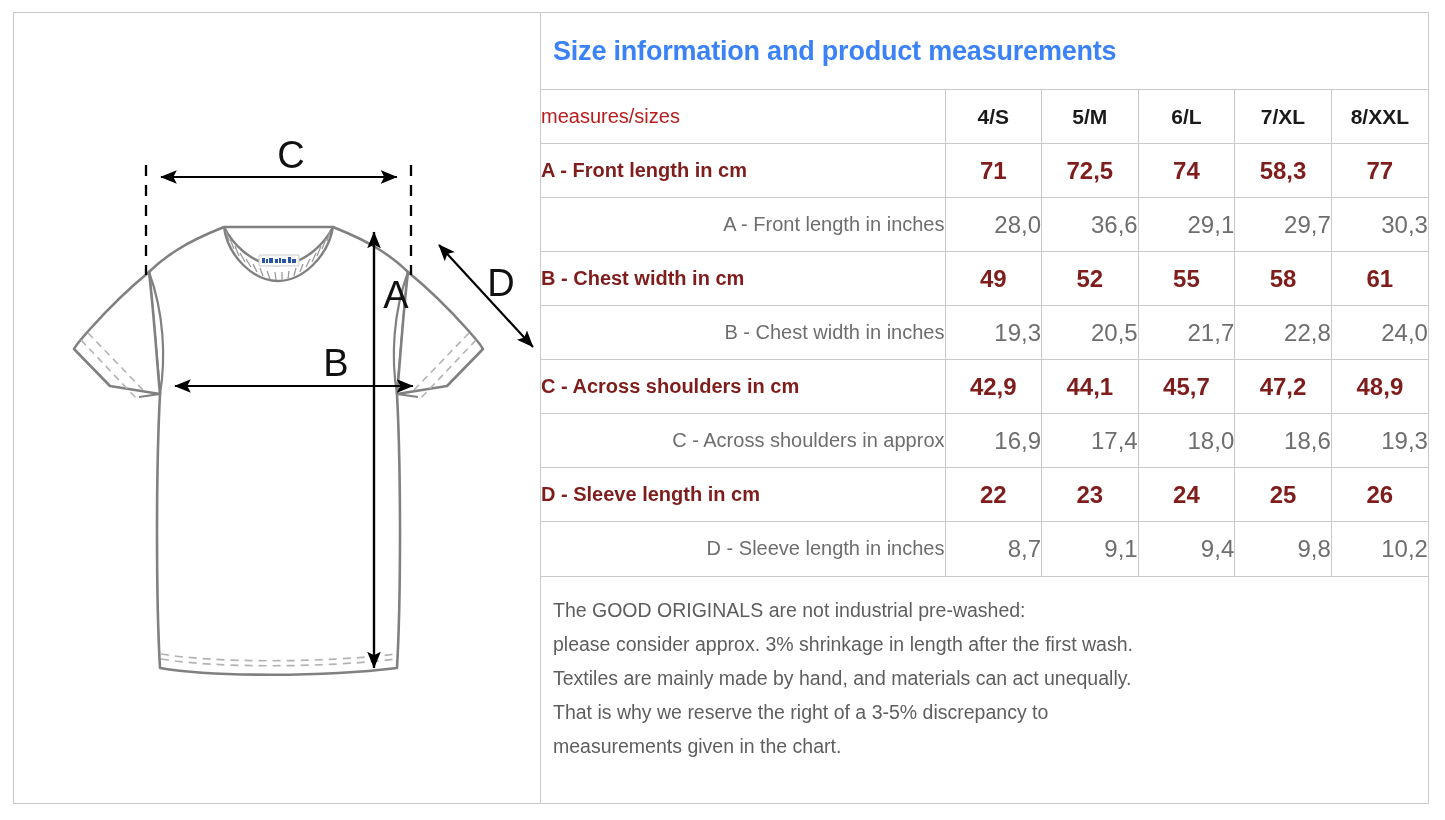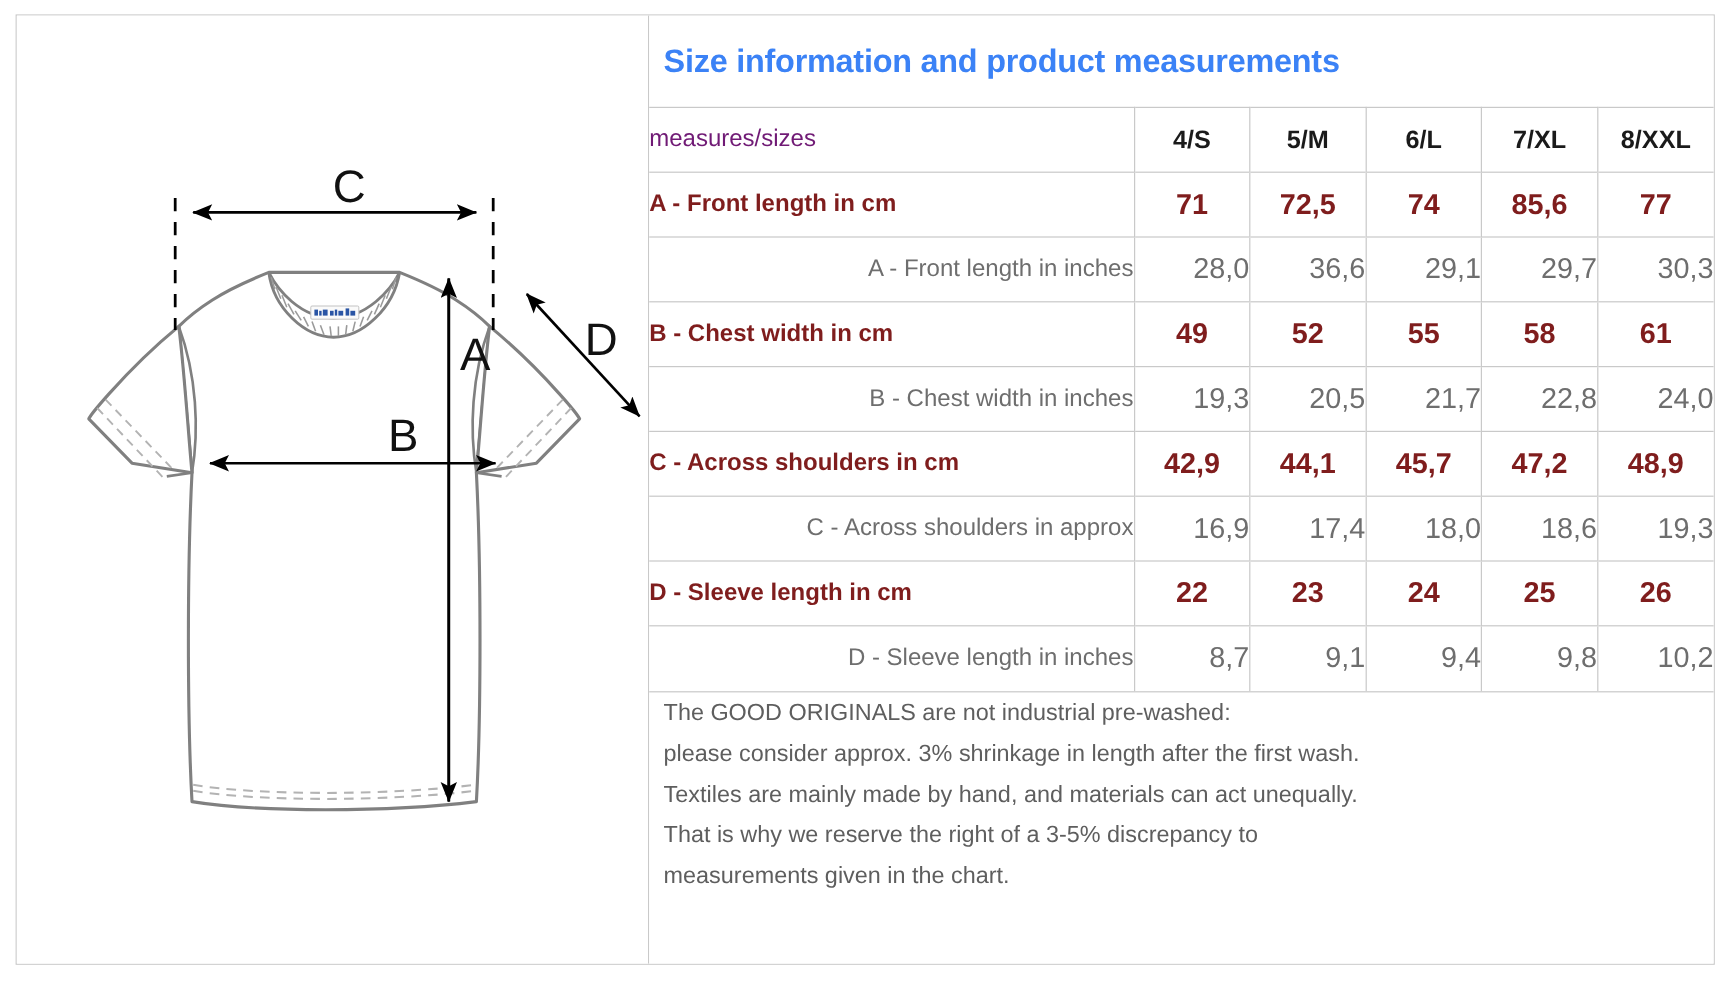--- a/index.html
+++ b/index.html
@@ -61,30 +61,30 @@
     width: 404px;
     padding-left: 12px;
     font-size: 20px;
     text-align: left;
   }
   td.val {
     text-align: center;
     font-size: 24px;
   }
   
-  tr.hdr td.rowlabel { color: #701a75; font-weight: normal; font-size: 20px; }
+  tr.hdr td.rowlabel { color: #b91c1c; font-weight: normal; font-size: 20px; }
   tr.hdr td.val { color: #1a1a1a; font-weight: bold; font-size: 21px; }
   
   tr.cm td { color: #7f1d1d; font-weight: bold; }
   
   tr.inch td { color: #6e6e6e; font-weight: normal; text-align: right; }
 
   #footnote {
     border-top: 1px solid #c9c9c9;
-    padding: 0 12px 0 12px;
+    padding: 16px 12px 0 12px;
     font-size: 19.5px;
     line-height: 34px;
     color: #5e5e5e;
     white-space: pre-line;
   }
 </style>
 </head>
 <body>
 
 <div id="root">
@@ -242,21 +242,21 @@
           <td class="val">6/L</td>
           <td class="val">7/XL</td>
           <td class="val">8/XXL</td>
         </tr>
 
         <tr class="cm">
           <td class="rowlabel">A - Front length in cm</td>
           <td class="val">71</td>
           <td class="val">72,5</td>
           <td class="val">74</td>
-          <td class="val">85,6</td>
+          <td class="val">58,3</td>
           <td class="val">77</td>
         </tr>
 
         <tr class="inch">
           <td class="rowlabel">A - Front length in inches</td>
           <td class="val">28,0</td>
           <td class="val">36,6</td>
           <td class="val">29,1</td>
           <td class="val">29,7</td>
           <td class="val">30,3</td>

